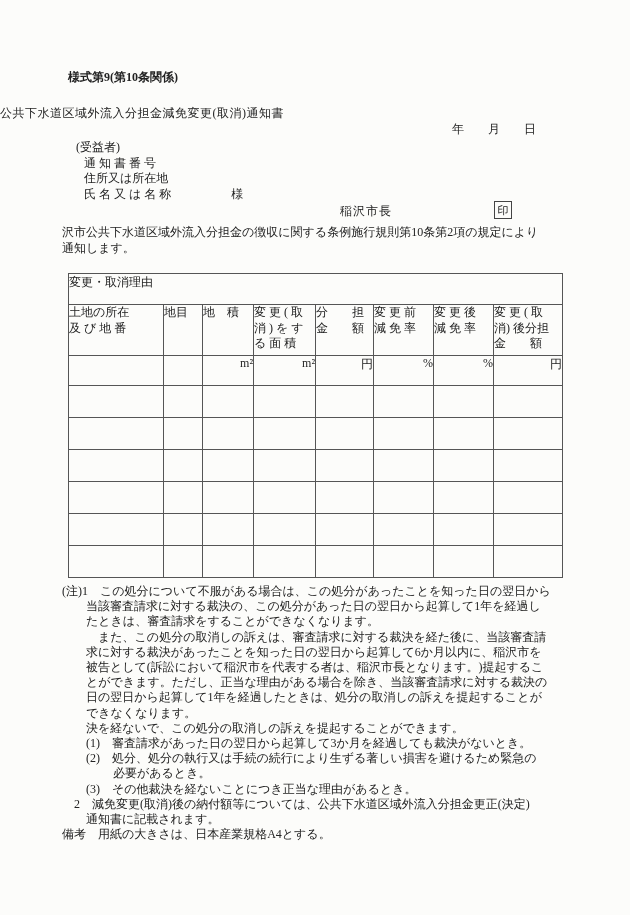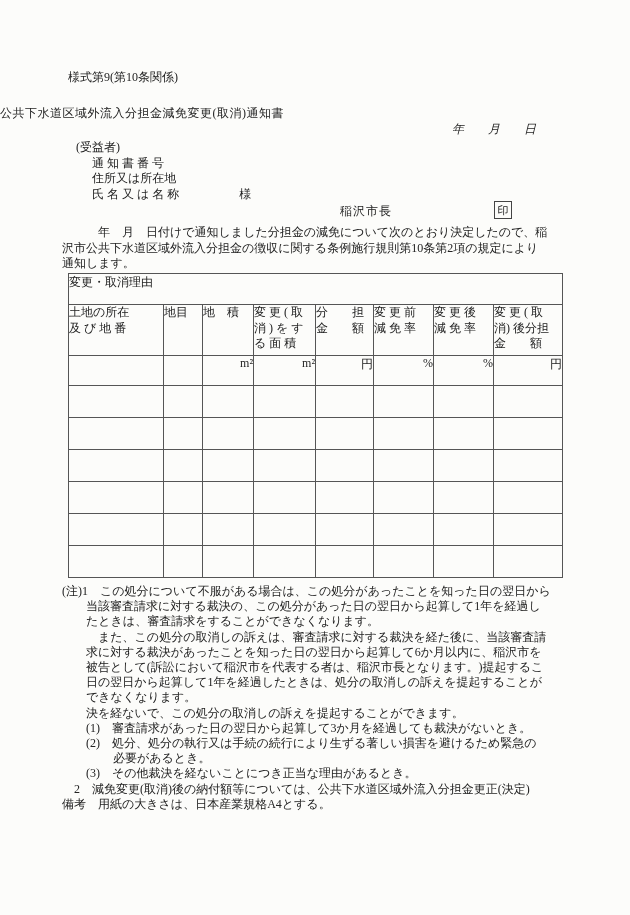--- a/index.html
+++ b/index.html
@@ -6,26 +6,26 @@
   .page {
     position:relative;
     width:630px; height:915px;
     margin:0 auto;
     background:#fcfcfa;
     color:#222;
     font-family:"Liberation Serif","DejaVu Serif",serif;
     font-size:12px;
     overflow:hidden;
   }
-  .form-number { position:absolute; left:68px; top:69px; }
+  .form-number { position:absolute; left:68px; top:69px;font-weight:bold; }
   .doc-title   { position:absolute; left:0; top:105px; width:100%; letter-spacing:0.5px; }
-  .date-line   { position:absolute; right:94px; top:121px; white-space:pre;font-style:italic; }
+  .date-line   { position:absolute; right:94px; top:121px; white-space:pre; }
 
   .recipient   { position:absolute; left:76px; top:140px; line-height:15.5px; }
-  .recipient-fields { margin-left:16px; }
+  .recipient-fields { margin-left:8px; }
   .recip-line  { white-space:pre; }
   .sama        { margin-left:60px; }
 
   .issuer-name { position:absolute; left:340px; top:203px; letter-spacing:1px; }
   .seal-box    { position:absolute; left:494px; top:201px; width:16px; height:16px;
                  border:1px solid #444; font-size:11px; line-height:16px; text-align:center; }
 
   .body-par    { position:absolute; left:62px; top:225px; width:502px; line-height:15.5px; }
   .body-line   { white-space:pre; }
 
@@ -58,21 +58,20 @@
       <div class="recip-line">通 知 書 番 号</div>
       <div class="recip-line">住所又は所在地</div>
       <div class="recip-line"><span>氏 名 又 は 名 称</span><span class="sama">様</span></div>
     </div>
   </div>
 
   <div class="issuer-name">稲沢市長</div>
   <div class="seal-box">印</div>
 
   <div class="body-par">
-    <div class="body-line">　　　年　月　日付けで通知しました分担金の減免について次のとおり決定したので、稲</div>
     <div class="body-line">沢市公共下水道区域外流入分担金の徴収に関する条例施行規則第10条第2項の規定により</div>
     <div class="body-line">通知します。</div>
   </div>
 
   <table class="doc-table">
     <colgroup>
       <col style="width:95px">
         <col style="width:39px">
         <col style="width:51px">
         <col style="width:62px">
@@ -176,24 +175,26 @@
   </tbody>
     </table>
 
   <div class="notes">
     <div class="note-line">(注)1　この処分について不服がある場合は、この処分があったことを知った日の翌日から</div>
     <div class="note-line">　　当該審査請求に対する裁決の、この処分があった日の翌日から起算して1年を経過し</div>
     <div class="note-line">　　たときは、審査請求をすることができなくなります。</div>
     <div class="note-line">　　　また、この処分の取消しの訴えは、審査請求に対する裁決を経た後に、当該審査請</div>
     <div class="note-line">　　求に対する裁決があったことを知った日の翌日から起算して6か月以内に、稲沢市を</div>
     <div class="note-line">　　被告として(訴訟において稲沢市を代表する者は、稲沢市長となります。)提起するこ</div>
+    <div class="note-line">　　とができます。ただし、正当な理由がある場合を除き、当該審査請求に対する裁決の</div>
     <div class="note-line">　　日の翌日から起算して1年を経過したときは、処分の取消しの訴えを提起することが</div>
     <div class="note-line">　　できなくなります。</div>
     <div class="note-line">　　決を経ないで、この処分の取消しの訴えを提起することができます。</div>
     <div class="note-line">　　(1)　審査請求があった日の翌日から起算して3か月を経過しても裁決がないとき。</div>
     <div class="note-line">　　(2)　処分、処分の執行又は手続の続行により生ずる著しい損害を避けるため緊急の</div>
     <div class="note-line">　　　　 必要があるとき。</div>
     <div class="note-line">　　(3)　その他裁決を経ないことにつき正当な理由があるとき。</div>
     <div class="note-line">　2　減免変更(取消)後の納付額等については、公共下水道区域外流入分担金更正(決定)</div>
+    <div class="note-line">　　通知書に記載されます。</div>
     <div class="note-line">備考　用紙の大きさは、日本産業規格A4とする。</div>
   </div>
 
 </div>
 
 </body></html>

